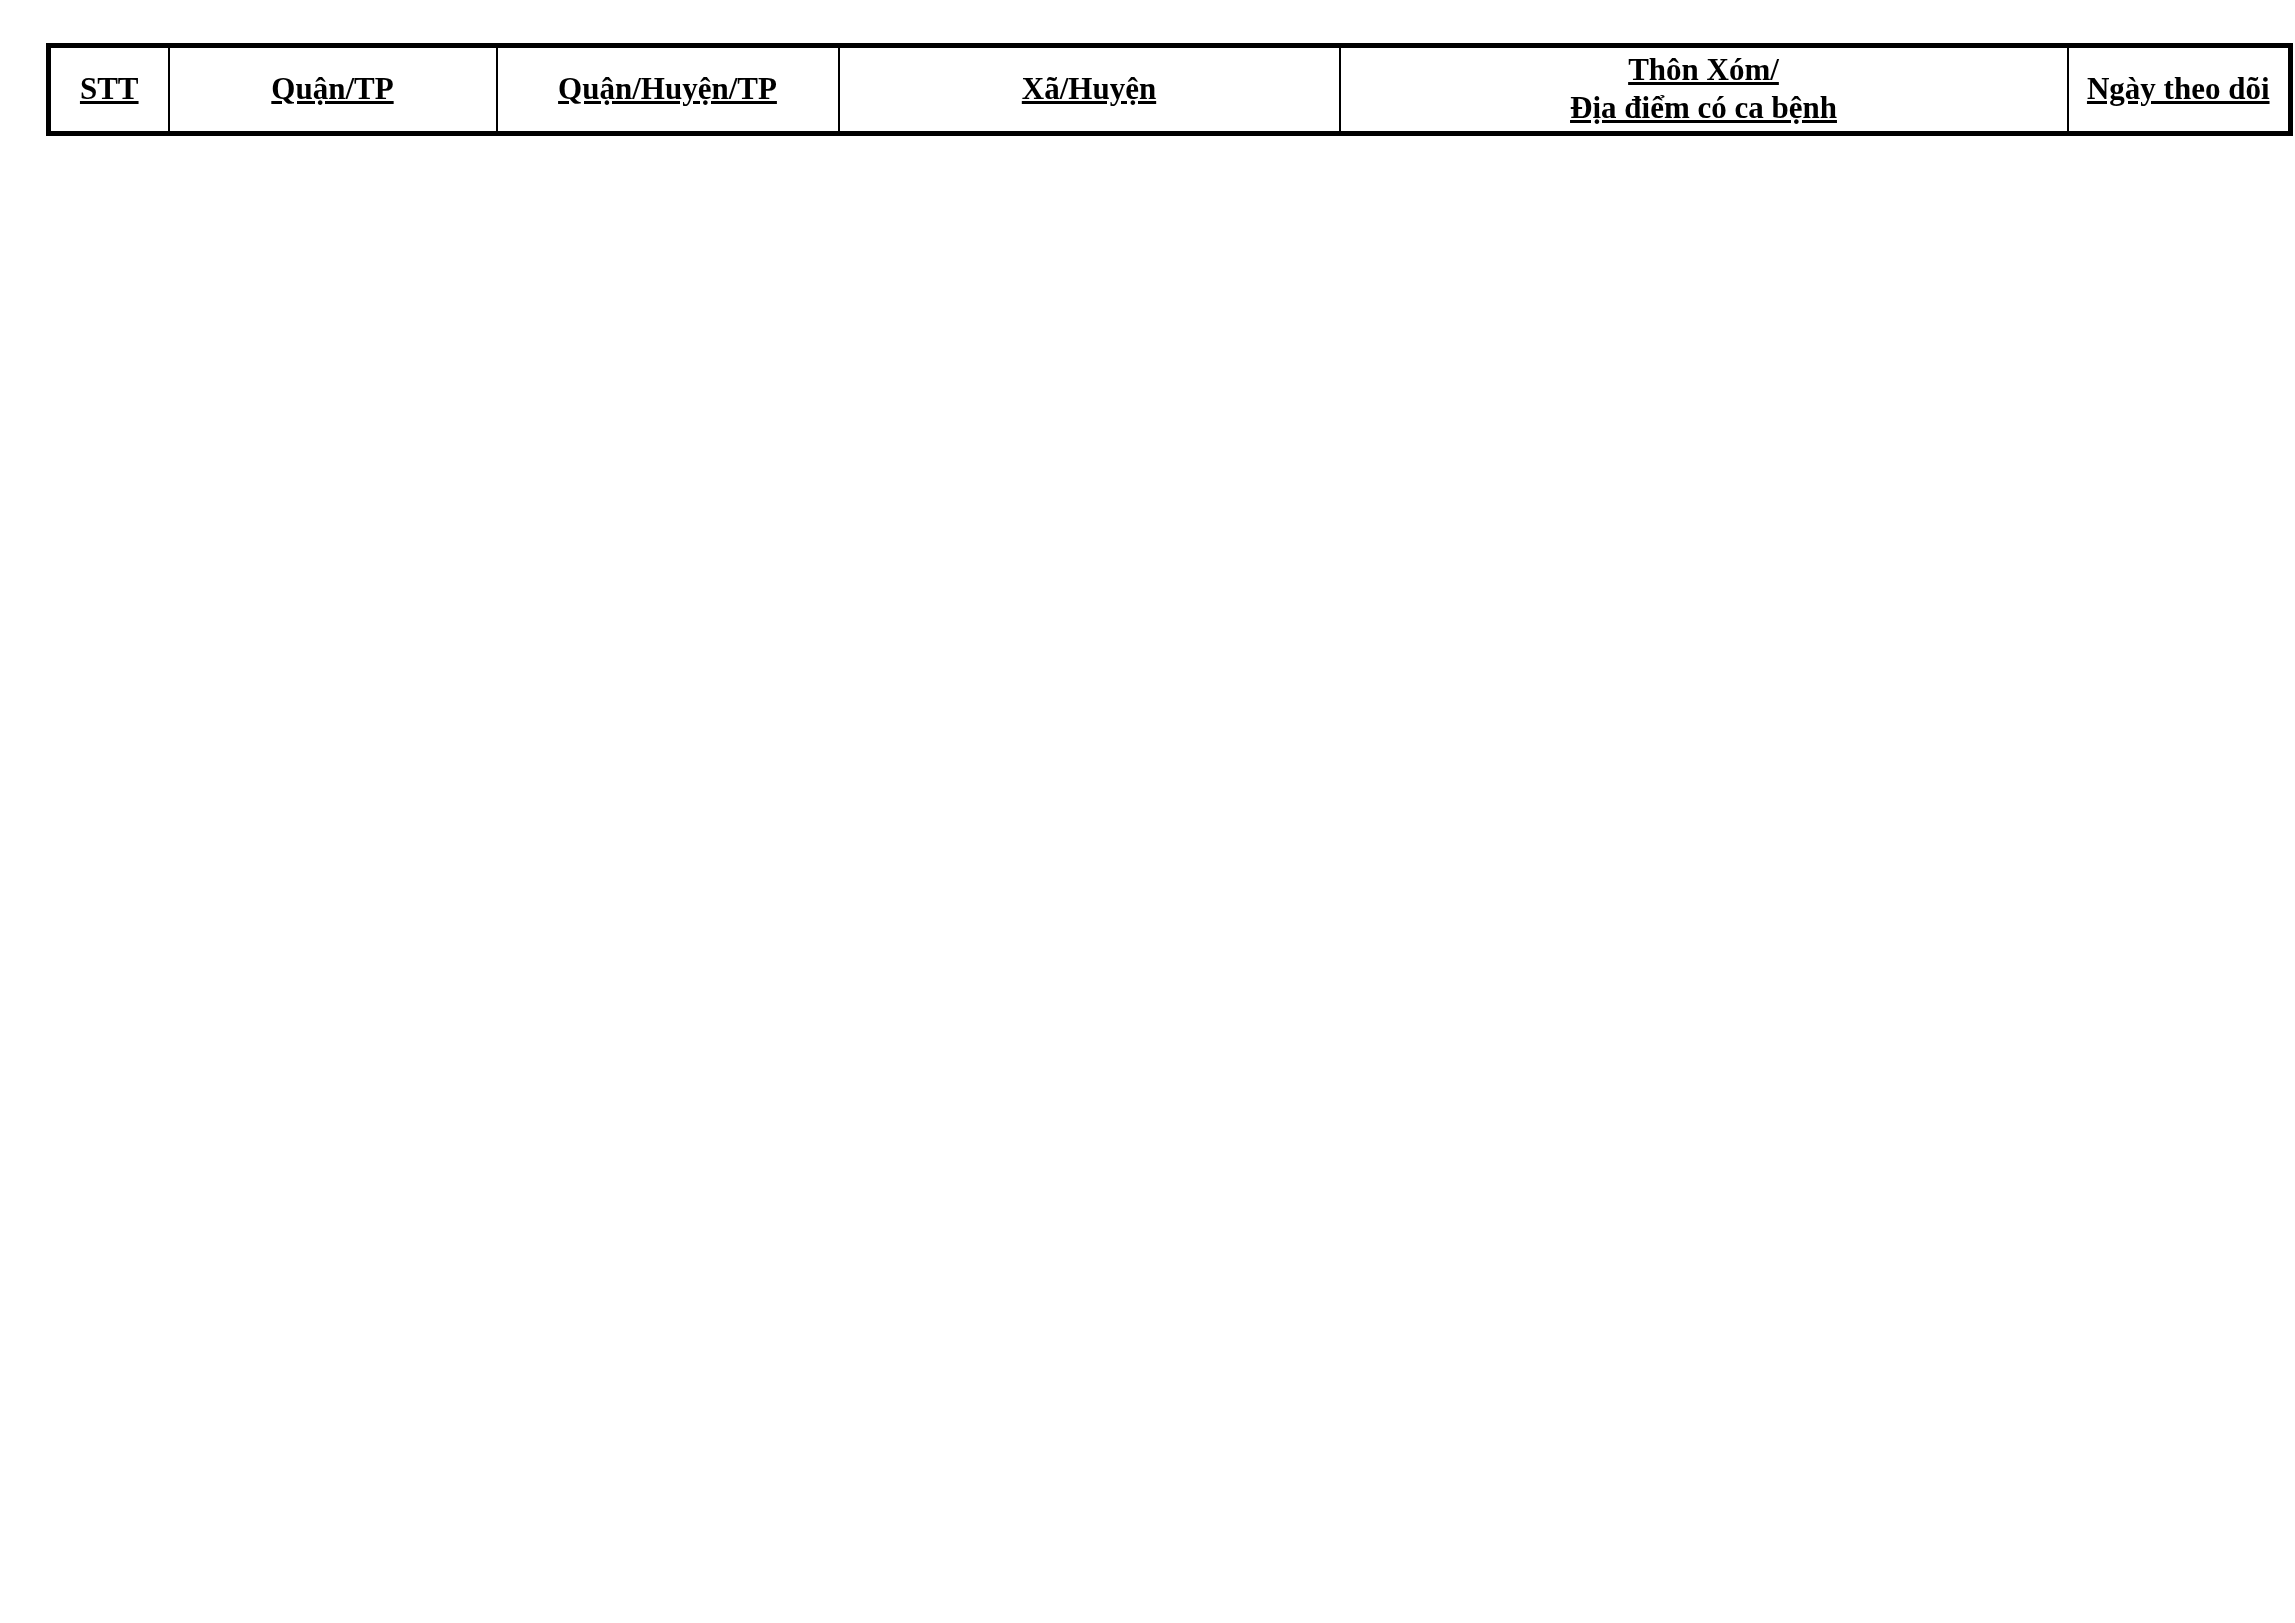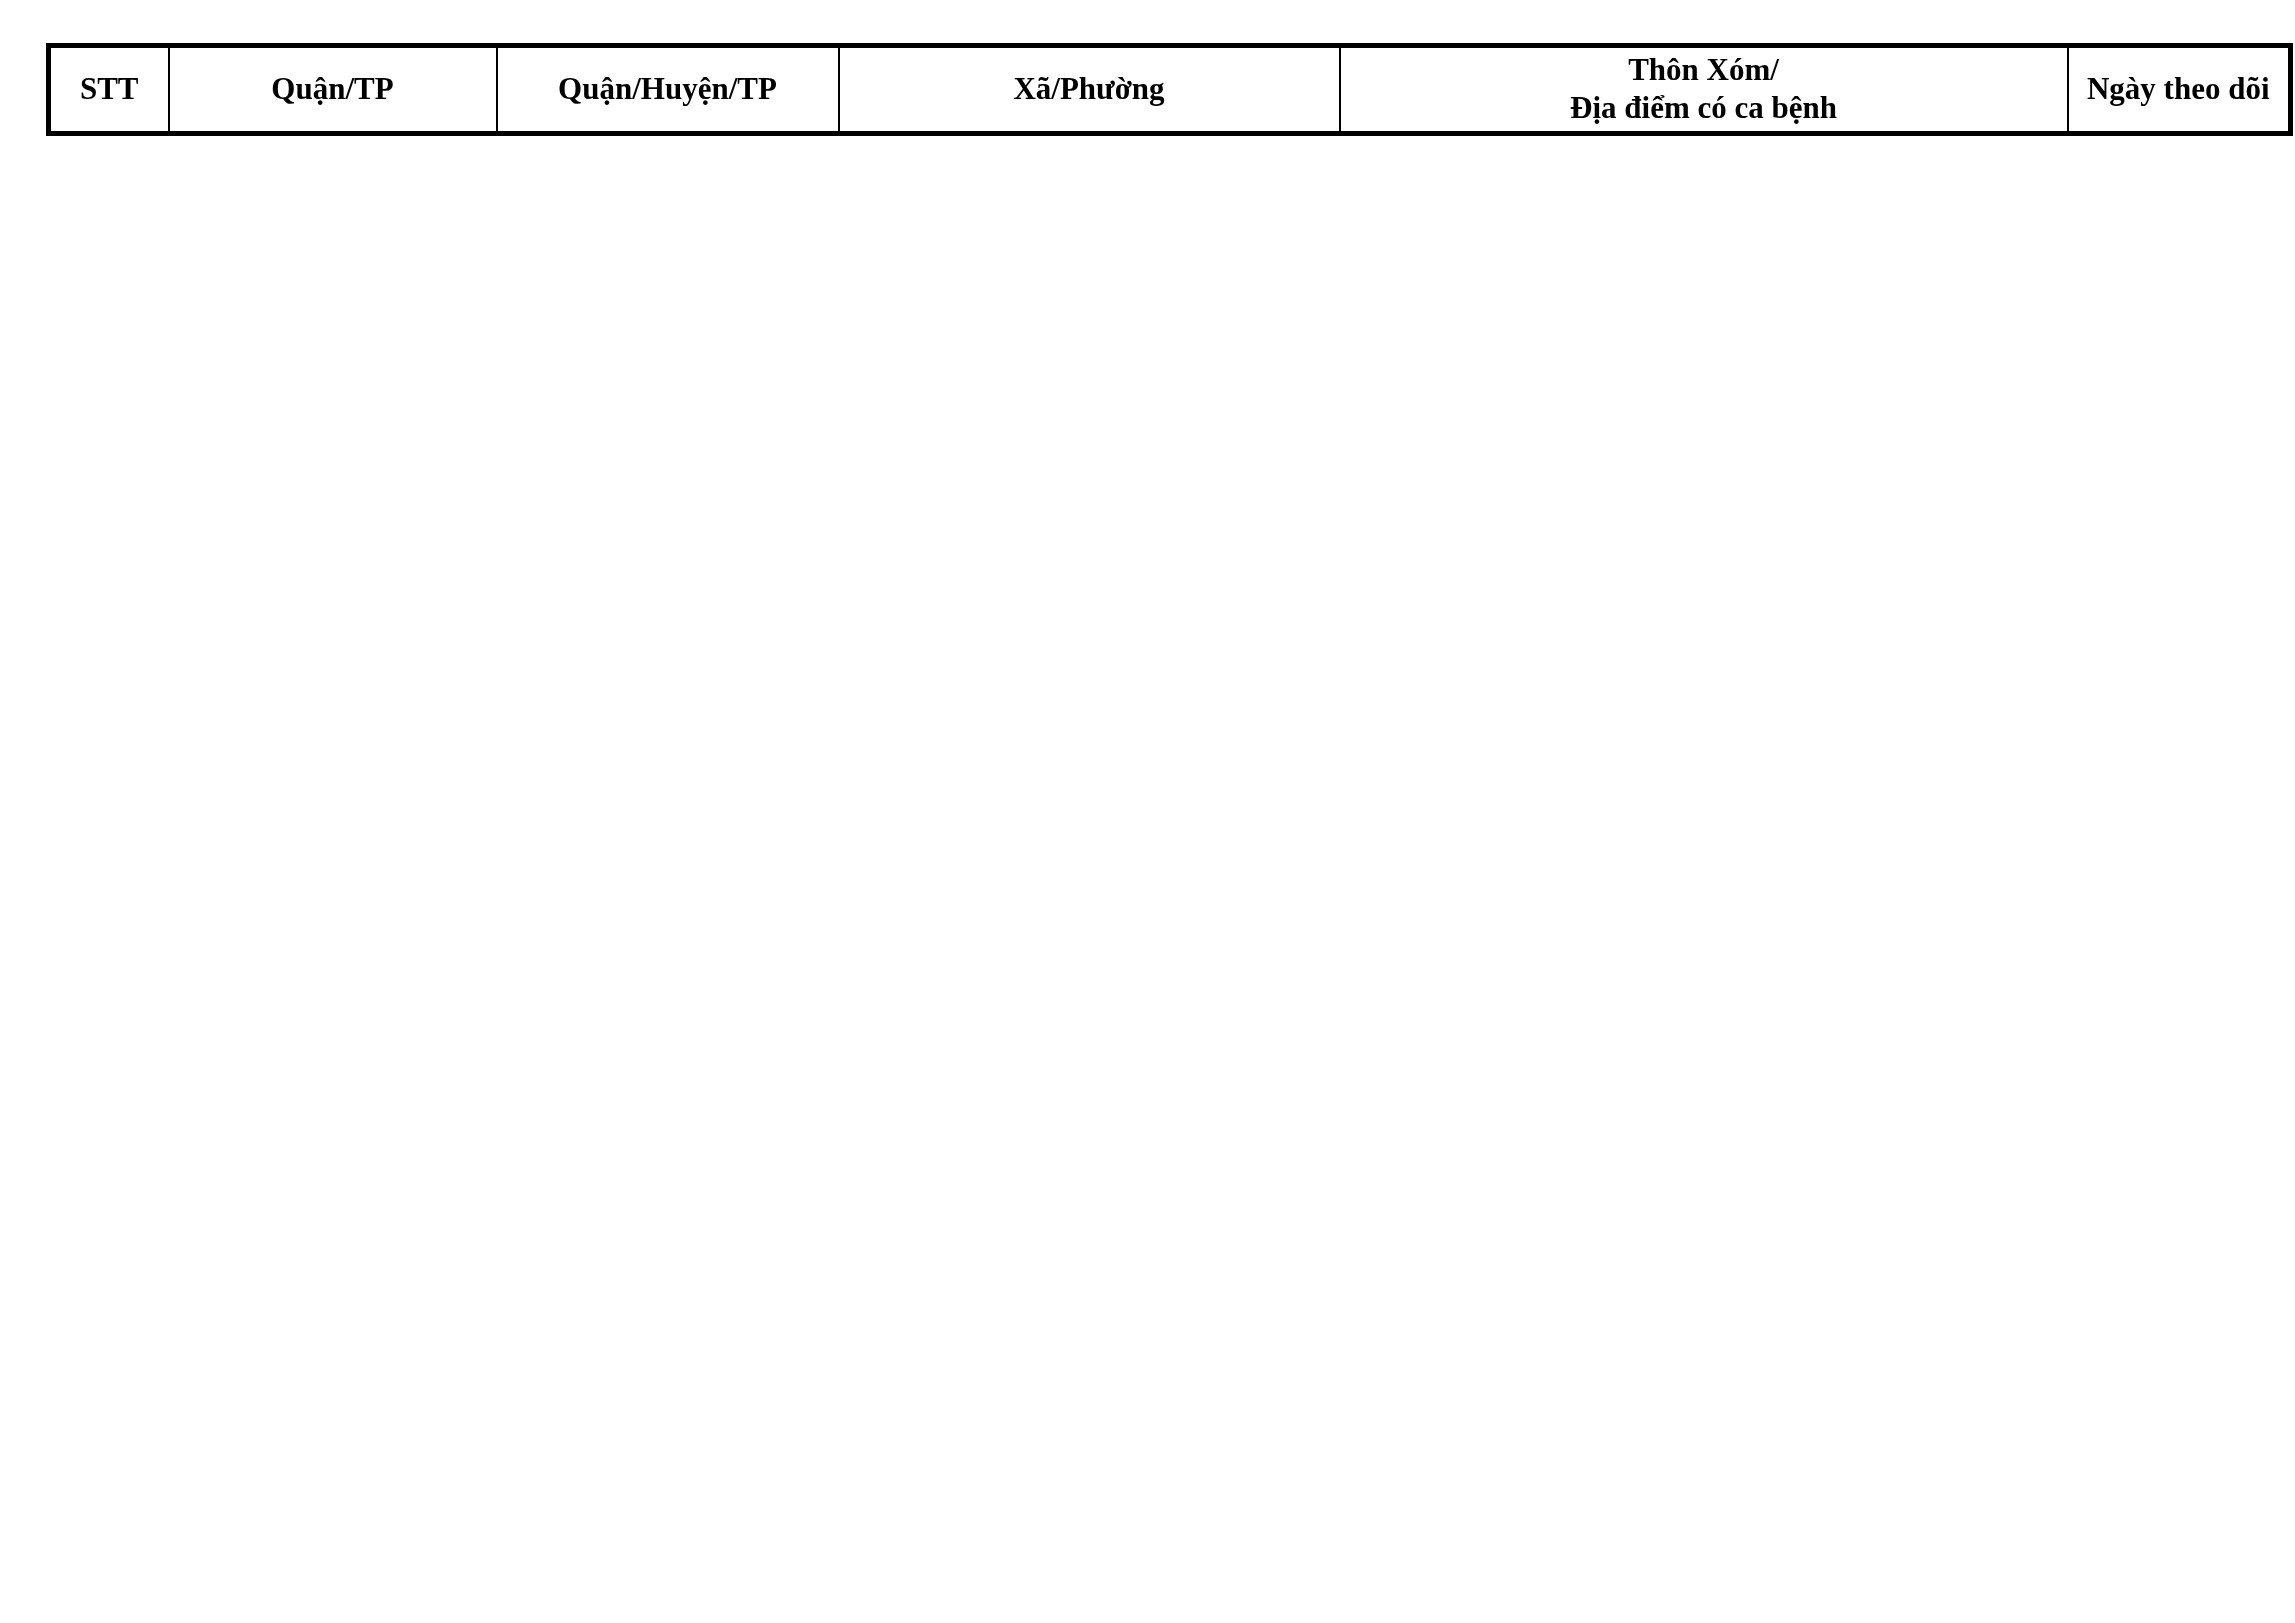--- a/index.html
+++ b/index.html
@@ -5,20 +5,21 @@
   html,body{margin:0;padding:0;background:#FFFFFF;}
   body{width:2295px;height:1623px;overflow:hidden;}
   .page{
     position:relative;width:2295px;height:1623px;background:#FFFFFF;
     font-family:"Liberation Serif","DejaVu Serif",serif;color:#000;
   }
   table.report{
     position:absolute;left:46px;top:43px;width:2242px;
     border-collapse:collapse;table-layout:fixed;
     border:5.9px solid #000;
+    text-decoration:underline;
   }
   th,td{
     border-left:2.6px solid #000;border-right:2.6px solid #000;
     border-top:4.6px solid #000;border-bottom:4.6px solid #000;
     overflow:hidden;box-sizing:border-box;
   }
   thead th{
     border-bottom:5.9px solid #000;
     background:#FFFFFF;
     font-size:31px;font-weight:bold;text-align:center;vertical-align:middle;
@@ -37,21 +38,21 @@
       <col style="width:342px">
       <col style="width:501px">
       <col style="width:728px">
       <col style="width:223px">
     </colgroup>
     <thead>
       <tr style="height:84px">
         <th class="col-stt">STT</th>
         <th class="col-tinh">Quận/TP</th>
         <th class="col-quan">Quận/Huyện/TP</th>
-        <th class="col-xa">Xã/Phường</th>
+        <th class="col-xa">Xã/Huyện</th>
         <th class="col-thon">Thôn Xóm/
 Địa điểm có ca bệnh</th>
         <th class="col-ngay">Ngày theo dõi</th>
       </tr>
     </thead>
     <tbody id="table-body"></tbody>
   </table>
 </div>
 
 

